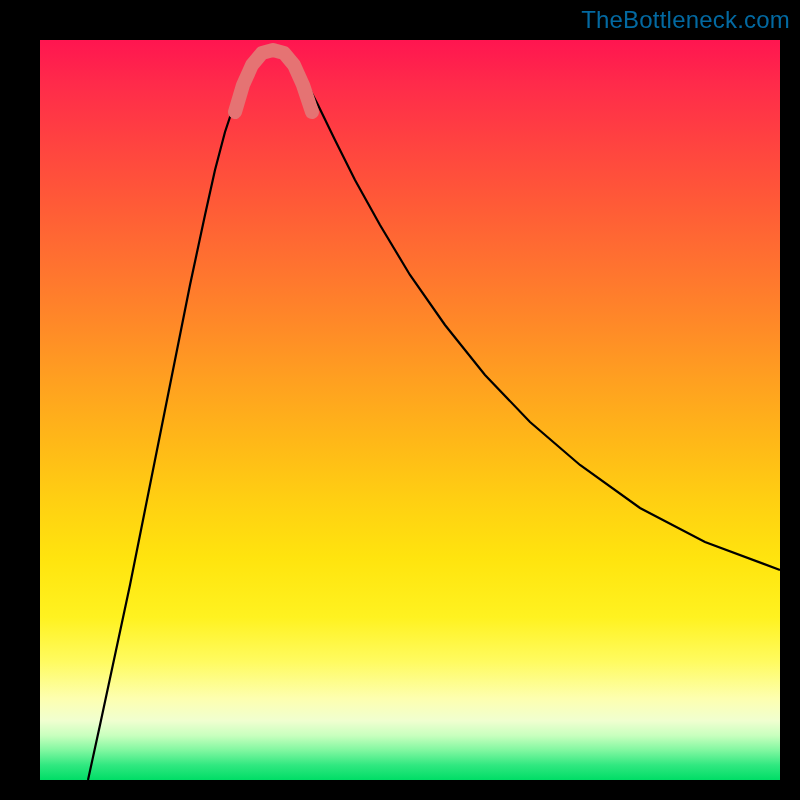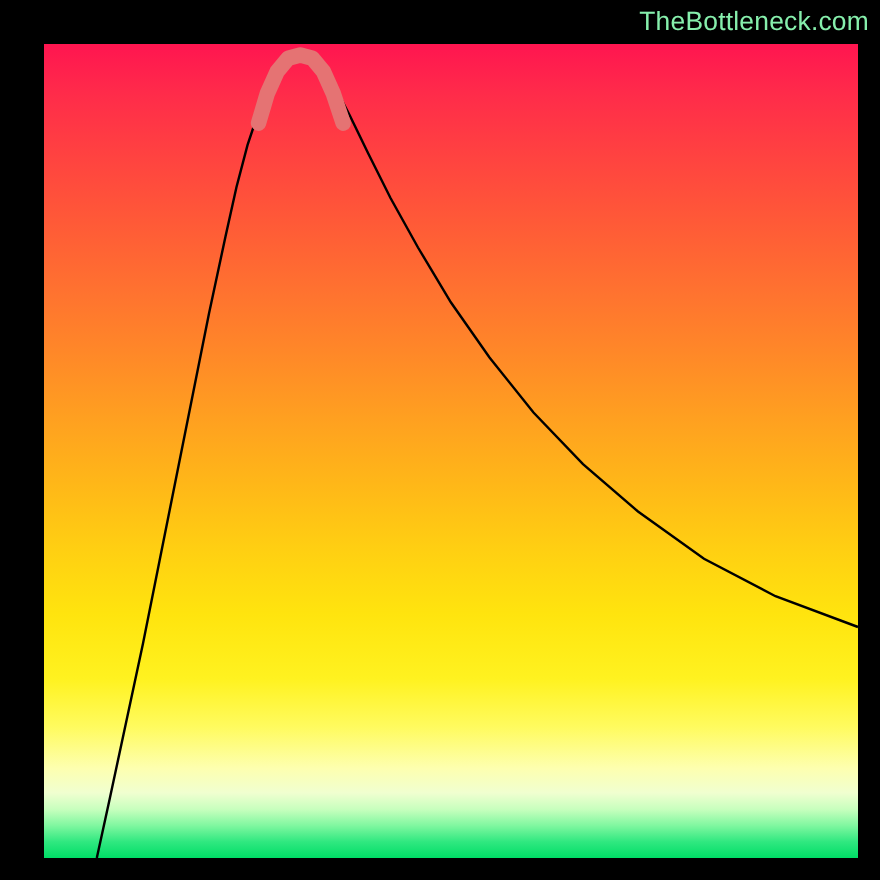--- a/index.html
+++ b/index.html
@@ -53,21 +53,21 @@
     left: 0;
     top: 0;
     width: 740px;
     height: 740px;
     overflow: visible;
   }
   .watermark {
     position: absolute;
     top: 6px;
     right: 10px;
-    color: #86efac;
+    color: #0369a1;
     font-size: 24px;
     font-weight: 400;
     letter-spacing: 0.2px;
     user-select: none;
   }
 </style>
 </head>
 <body>
 
 <div class="frame">

